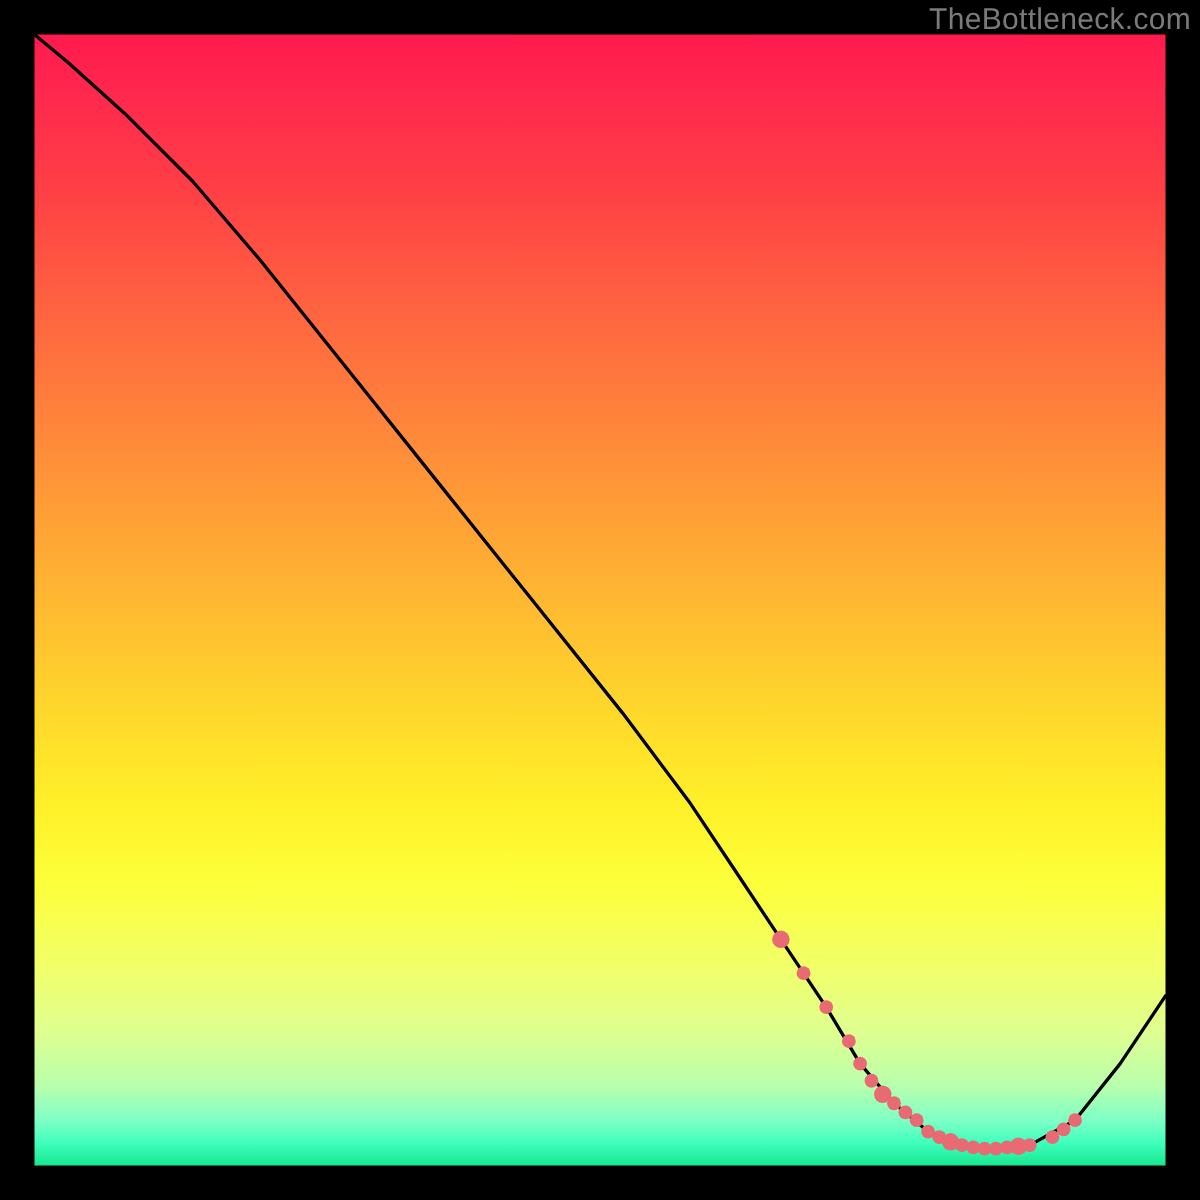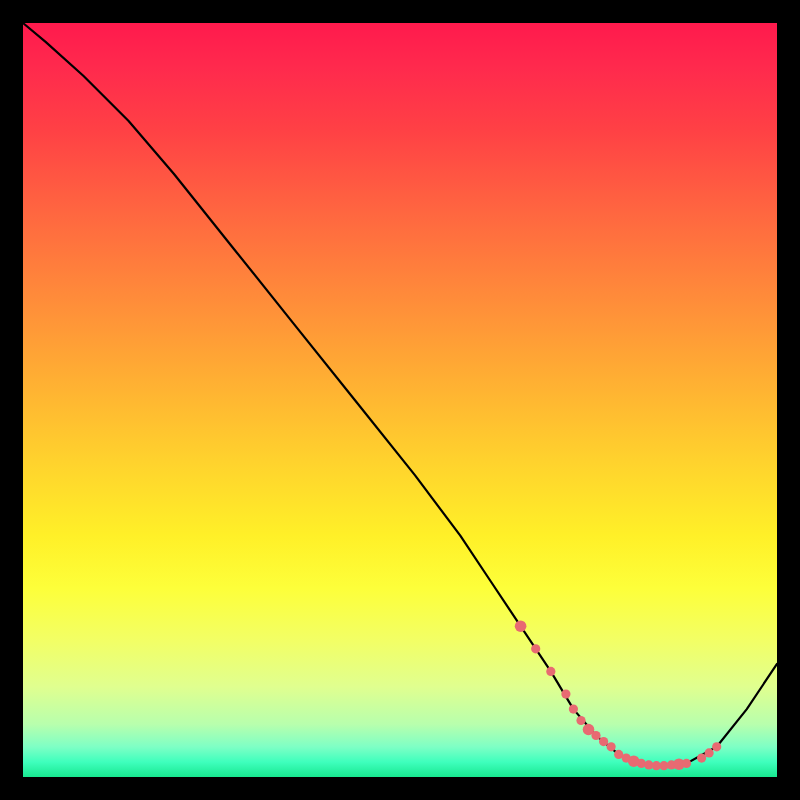--- a/index.html
+++ b/index.html
@@ -98,13 +98,14 @@
           <circle cx="640.9" cy="742.7" r="4.6" class="marker"></circle>
           <circle cx="648.4" cy="741.9" r="4.6" class="marker"></circle>
           <circle cx="656.0" cy="741.2" r="5.8" class="marker"></circle>
           <circle cx="663.5" cy="740.4" r="4.6" class="marker"></circle>
           <circle cx="678.6" cy="735.1" r="4.6" class="marker"></circle>
           <circle cx="686.1" cy="729.9" r="4.6" class="marker"></circle>
           <circle cx="693.7" cy="723.8" r="4.6" class="marker"></circle>
         </g>
     </svg>
   </div>
+  <div class="watermark">TheBottleneck.com</div>
 </div>
 
 </body></html>

